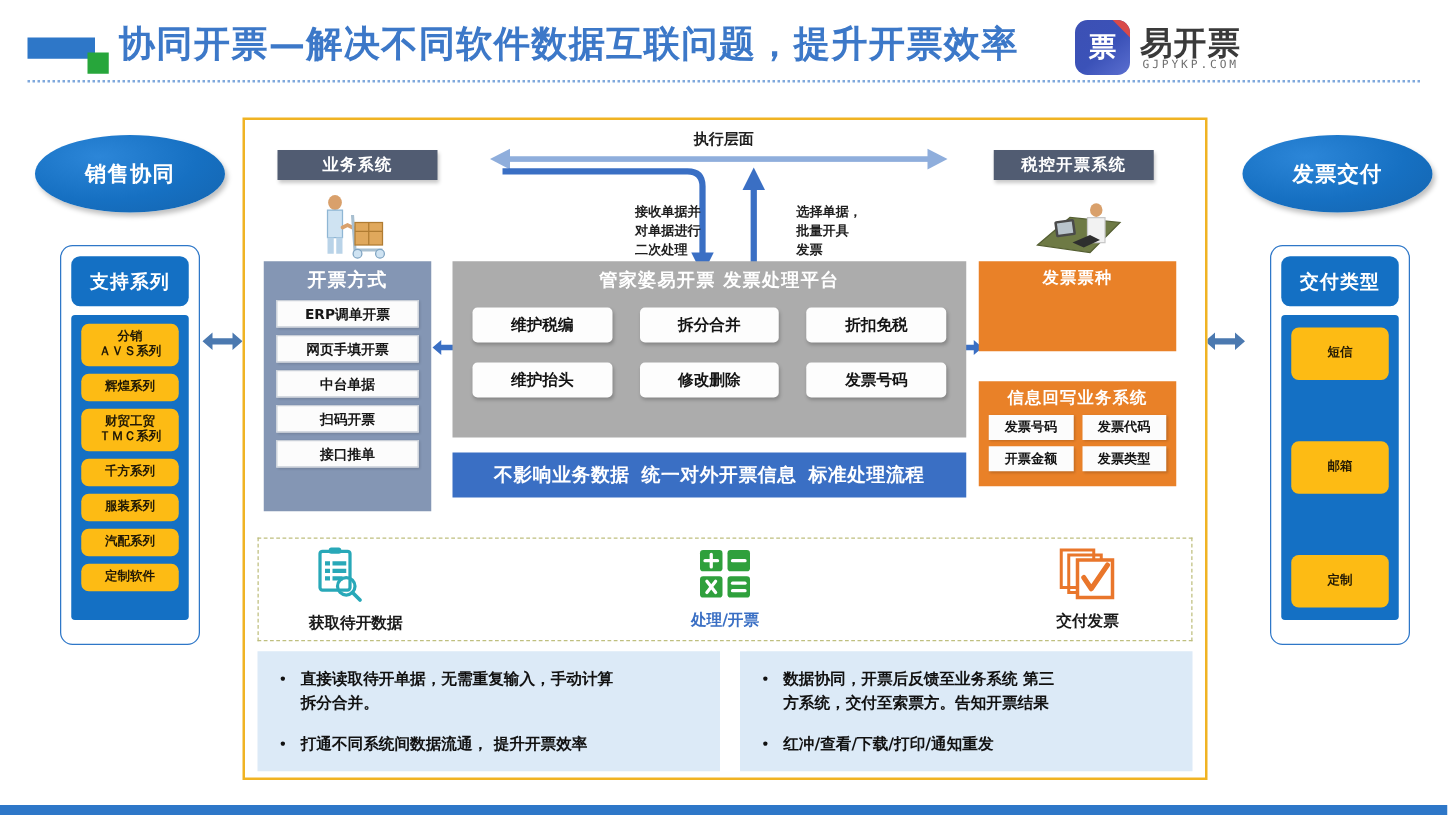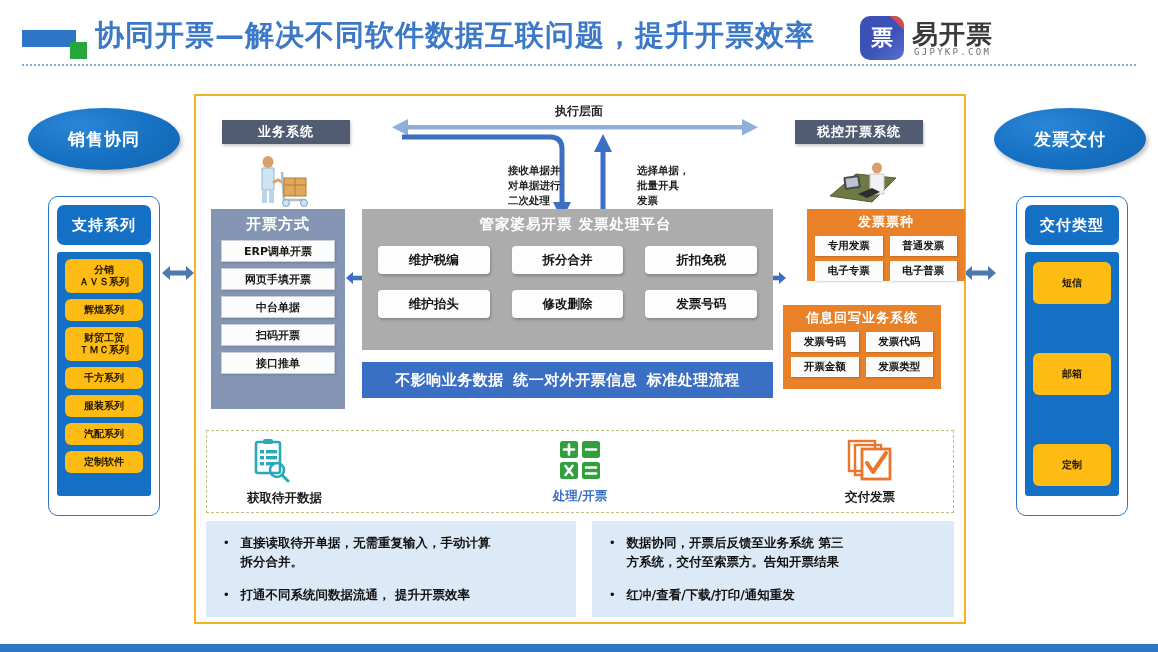--- a/index.html
+++ b/index.html
@@ -163,21 +163,21 @@
 
   #blue-banner{
     position:absolute; left:362px; top:362px; width:411px; height:36px;
     background:#3A6FC4; display:flex; align-items:center; justify-content:center;
     color:#fff; font-size:15px; font-weight:700; letter-spacing:.5px;
     font-family:Liberation Mono, monospace;
   }
 
   
   .orange-panel{ position:absolute; background:#E98128; padding:4px 8px 8px; }
-  #invoice-type-panel{ left:807px; top:209px; width:158px; height:72px; }
+  #invoice-type-panel{ left:783px; top:209px; width:158px; height:72px; }
   #writeback-panel{ left:783px; top:305px; width:158px; height:84px; }
   .orange-title{
     text-align:center; color:#fff; font-size:13px; font-weight:700;
     font-family:"DejaVu Sans",sans-serif; letter-spacing:1px; margin-bottom:5px;
   }
   .orange-grid{ display:grid; grid-template-columns:1fr 1fr; gap:5px 7px; }
   .orange-item{
     background:#FCFCFC; height:20px; display:flex; align-items:center; justify-content:center;
     font-size:10.5px; font-weight:700; color:#141414; font-family:"DejaVu Sans",sans-serif;
     box-shadow:1px 1px 2px rgba(0,0,0,.18);
@@ -361,26 +361,20 @@
     <div class="platform-item">维护抬头</div>
     <div class="platform-item">修改删除</div>
     <div class="platform-item">发票号码</div>
   </div>
 </div>
 
 <div id="blue-banner">不影响业务数据   统一对外开票信息  标准处理流程</div>
 
 <div class="orange-panel" id="invoice-type-panel">
   <div class="orange-title">发票票种</div>
-  <div class="orange-grid">
-    <div class="orange-item">专用发票</div>
-    <div class="orange-item">普通发票</div>
-    <div class="orange-item">电子专票</div>
-    <div class="orange-item">电子普票</div>
-  </div>
 </div>
 
 <div class="orange-panel" id="writeback-panel">
   <div class="orange-title">信息回写业务系统</div>
   <div class="orange-grid">
     <div class="orange-item">发票号码</div>
     <div class="orange-item">发票代码</div>
     <div class="orange-item">开票金额</div>
     <div class="orange-item">发票类型</div>
   </div>

